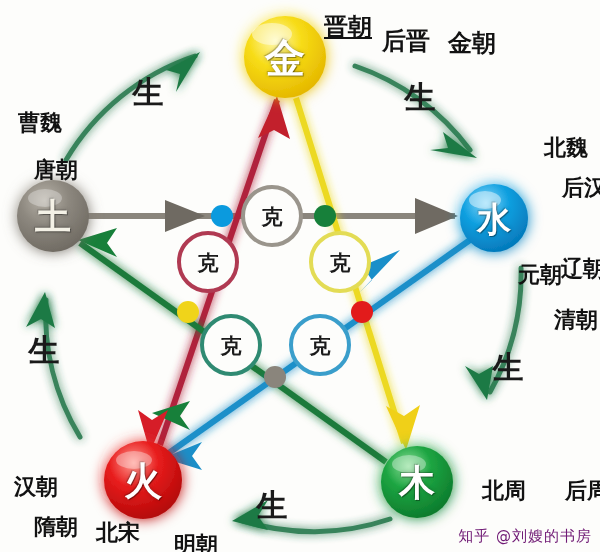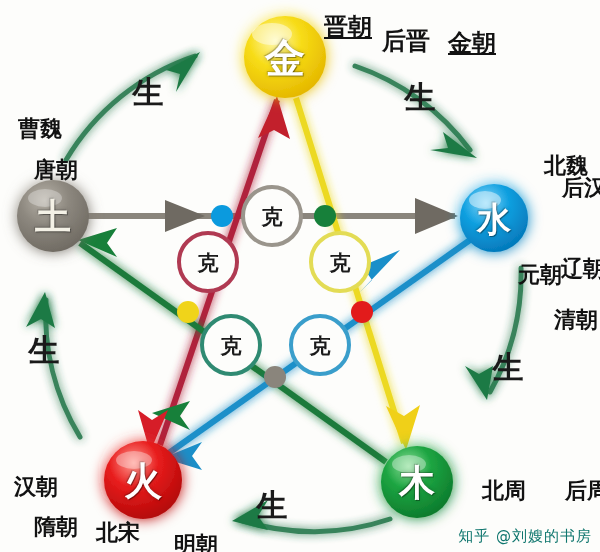--- a/index.html
+++ b/index.html
@@ -53,21 +53,21 @@
     color:#121212;
     white-space:nowrap;
     line-height:1;
     transform:translate(-50%,-50%);
   }
   .dyn.sm{font-size:22px;}
   .watermark{
     position:absolute;
     right:8px;bottom:6px;
     font-size:15px;
-    color:#0f766e;
+    color:#701a75;
     letter-spacing:1px;
     white-space:nowrap;
   }
 </style>
 </head>
 <body>
 
 <div id="stage">
 
   <svg class="layer" viewBox="0 0 600 552">
@@ -216,29 +216,29 @@
   <div class="ke-label" style="left:320px;top:346px;">克</div>
 
   <div class="sheng-label" style="left:148px;top:92px;">生</div>
   <div class="sheng-label" style="left:420px;top:97px;">生</div>
   <div class="sheng-label" style="left:44px;top:350px;">生</div>
   <div class="sheng-label" style="left:508px;top:367px;">生</div>
   <div class="sheng-label" style="left:272px;top:505px;">生</div>
 
   <div class="dyn" style="left:348px;top:27px;text-decoration:underline;">晋朝</div>
   <div class="dyn" style="left:406px;top:41px;">后晋</div>
-  <div class="dyn" style="left:472px;top:43px;text-decoration:underline;">金朝</div>
-
-  <div class="dyn sm" style="left:566px;top:166px;text-align:center;">北魏</div>
+  <div class="dyn" style="left:472px;top:43px;">金朝</div>
+
+  <div class="dyn sm" style="left:566px;top:148px;text-align:center;">北魏</div>
   <div class="dyn sm" style="left:568px;top:188px;margin-left:16px;">后汉</div>
   <div class="dyn sm" style="left:583px;top:230px;margin-top:39px;">辽朝</div>
   <div class="dyn sm" style="left:540px;top:275px;">元朝</div>
   <div class="dyn sm" style="left:576px;top:320px;">清朝</div>
 
-  <div class="dyn sm" style="left:40px;top:129px;">曹魏</div>
+  <div class="dyn sm" style="left:40px;top:123px;">曹魏</div>
   <div class="dyn sm" style="left:56px;top:170px;">唐朝</div>
 
   <div class="dyn sm" style="left:36px;top:487px;">汉朝</div>
   <div class="dyn sm" style="left:36px;top:527px;padding-left:40px;">隋朝</div>
   <div class="dyn sm" style="left:118px;top:533px;">北宋</div>
   <div class="dyn sm" style="left:196px;top:533px;margin-top:12px;">明朝</div>
 
   <div class="dyn sm" style="left:504px;top:491px;">北周</div>
   <div class="dyn sm" style="left:587px;top:491px;text-align:center;">后周</div>
 

